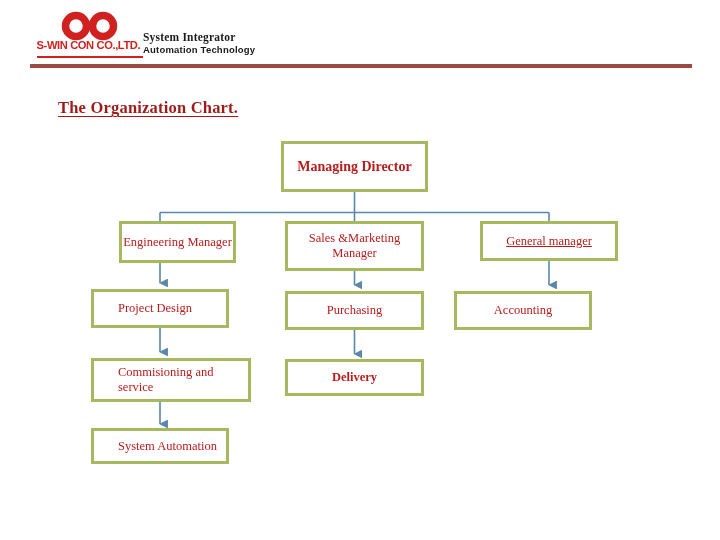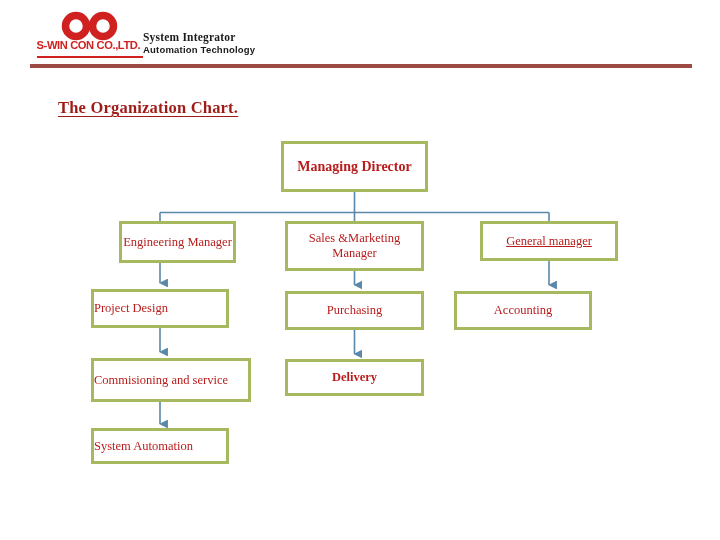--- a/index.html
+++ b/index.html
@@ -140,21 +140,21 @@
     background: #ffffff;
     display: flex;
     align-items: center;
     font-family: "Liberation Serif", "DejaVu Serif", serif;
     font-size: 12.5px;
     color: #b91c1c;
     line-height: 15px;
     z-index: 2;
   }
   .node.center { justify-content: center; text-align: center; }
-  .node.leftal { justify-content: flex-start; text-align: left; padding-left: 0; }
+  .node.leftal { justify-content: flex-start; text-align: left; padding-left: 24px; }
   .node .node-label { display: block; width: 100%; }
   .node.root {
     font-size: 14px;
     font-weight: bold;
   }
 </style>
 </head>
 <body>
 
 <div class="slide">

